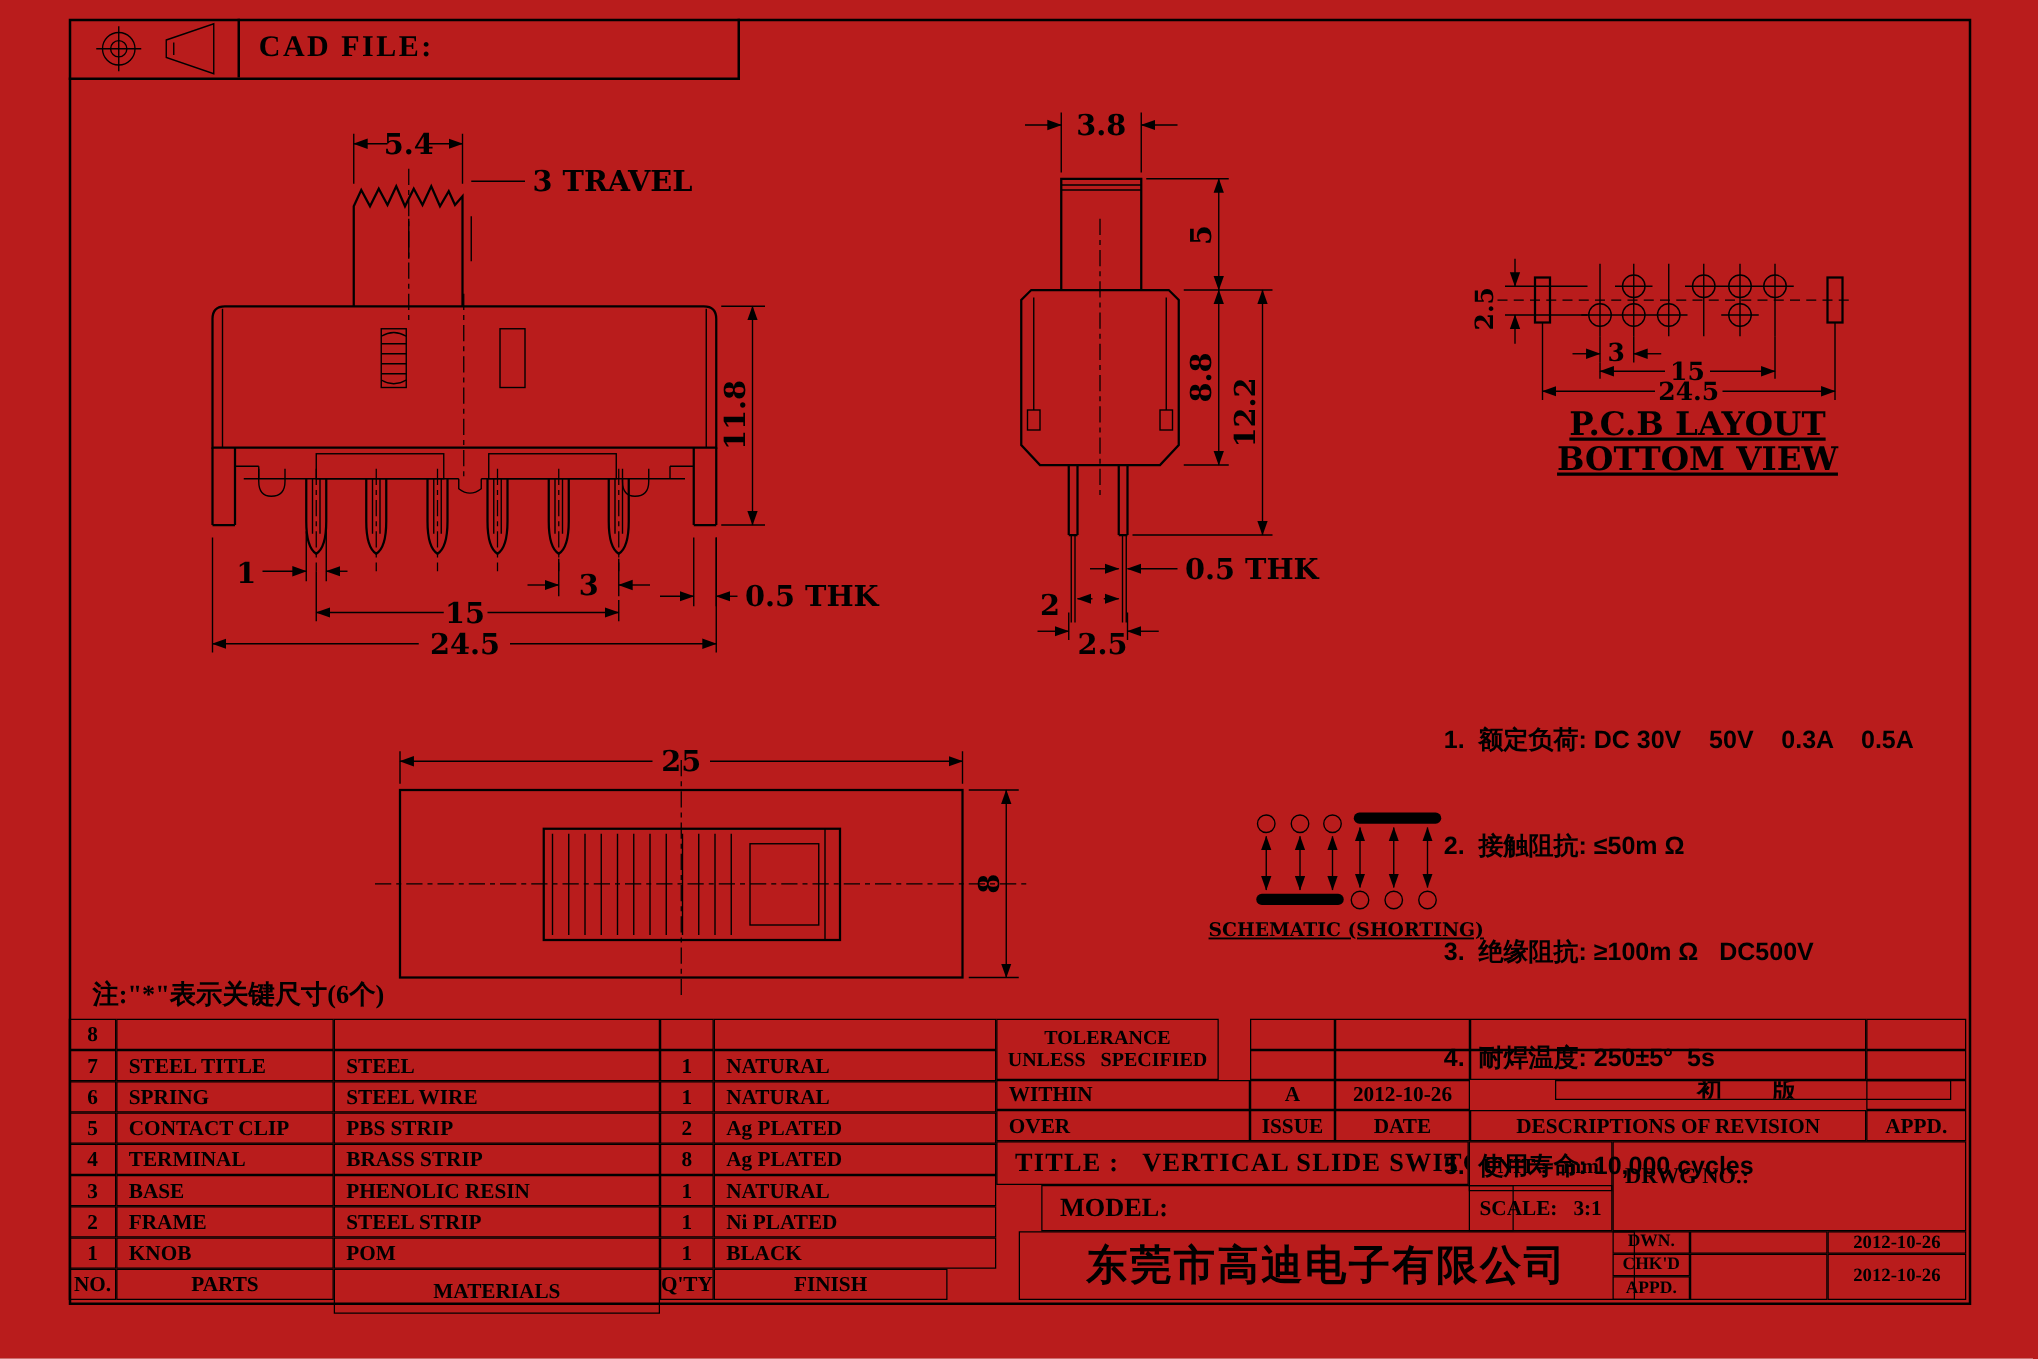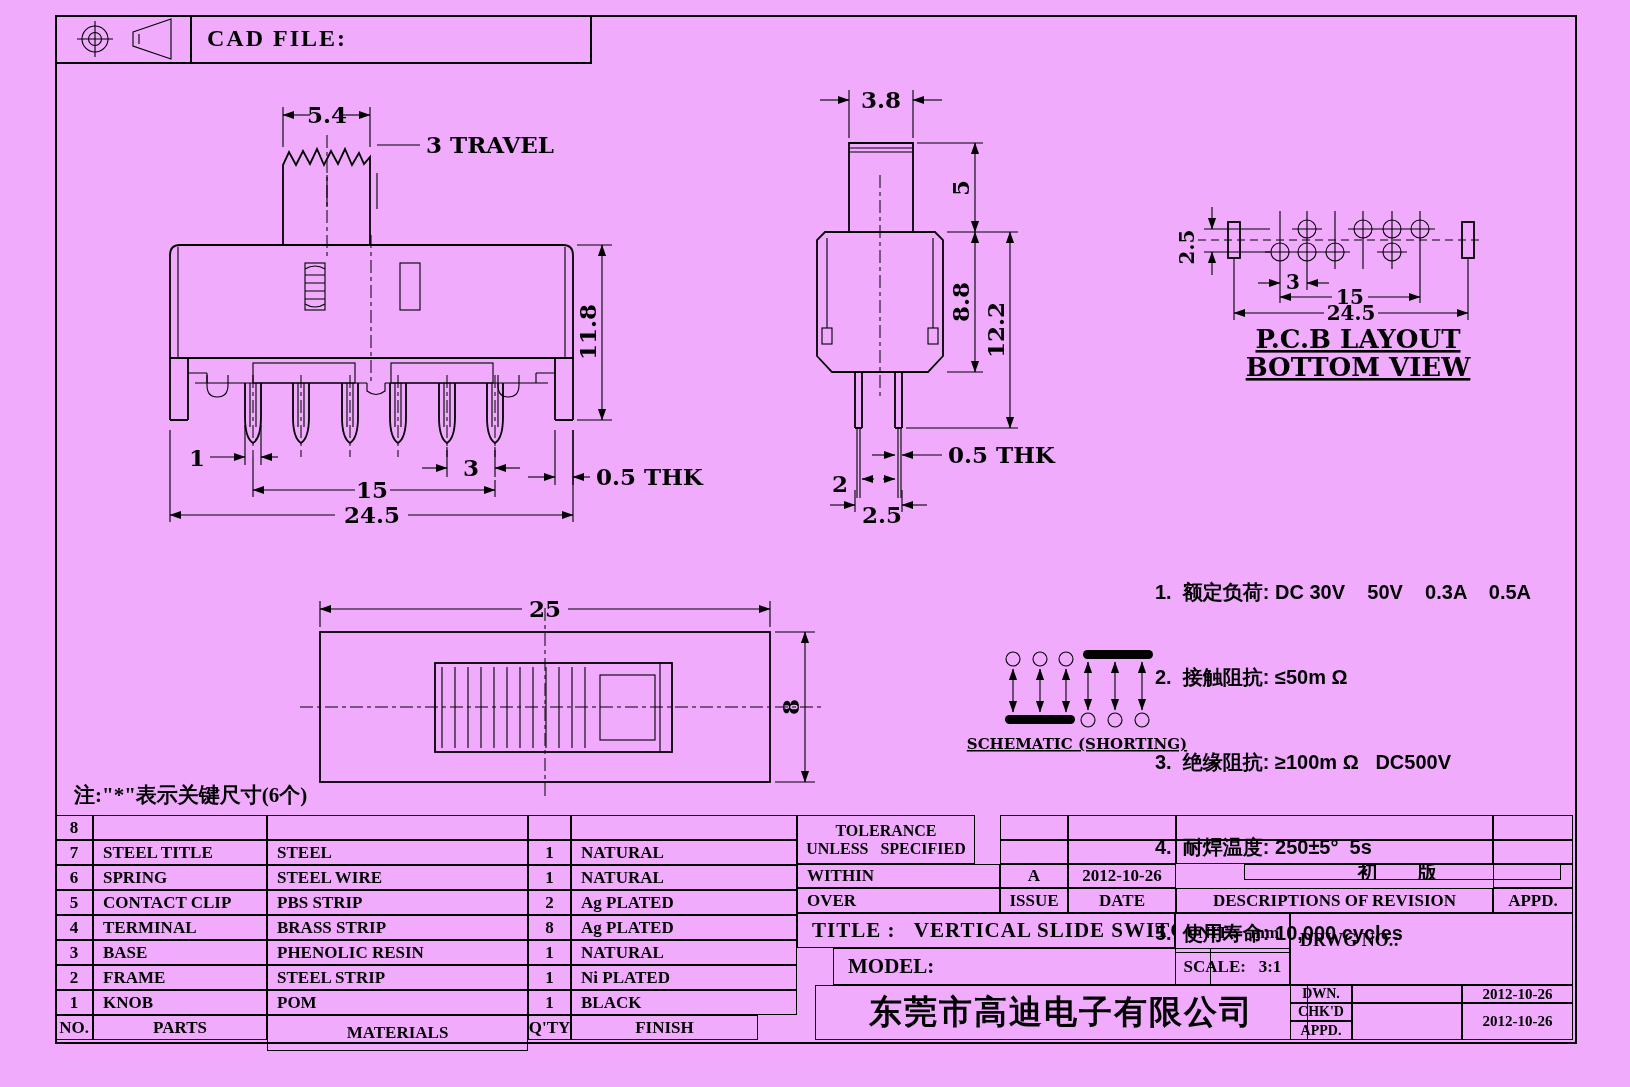--- a/index.html
+++ b/index.html
@@ -1,16 +1,16 @@
 <!DOCTYPE html>
 <html><head>
 <meta charset="utf-8">
 <style>
   html,body{margin:0;padding:0;background:#e8e8e8;}
-  #sheet{position:relative;width:1630px;height:1087px;background:#f0abfc;overflow:hidden;
+  #sheet{position:relative;width:1630px;height:1087px;background:#b91c1c;overflow:hidden;
          font-family:"Liberation Serif",serif;color:#000;}
   #border{position:absolute;left:55px;top:15px;width:1518px;height:1025px;border:2.5px solid #000;}
   
   #hdrbox{position:absolute;left:55px;top:15px;width:535px;height:47px;border-right:2.5px solid #000;border-bottom:2.5px solid #000;}
   #hdr-divider{position:absolute;left:135px;top:0;width:2px;height:100%;background:#000;}
   #cadfile{position:absolute;left:152px;top:0;height:100%;display:flex;align-items:center;
            font-weight:bold;font-size:24px;letter-spacing:2px;}
   
   .cell{position:absolute;box-sizing:border-box;border:1.2px solid #000;display:flex;align-items:center;
         justify-content:center;font-family:"Liberation Serif",serif;font-weight:bold;font-size:17px;

